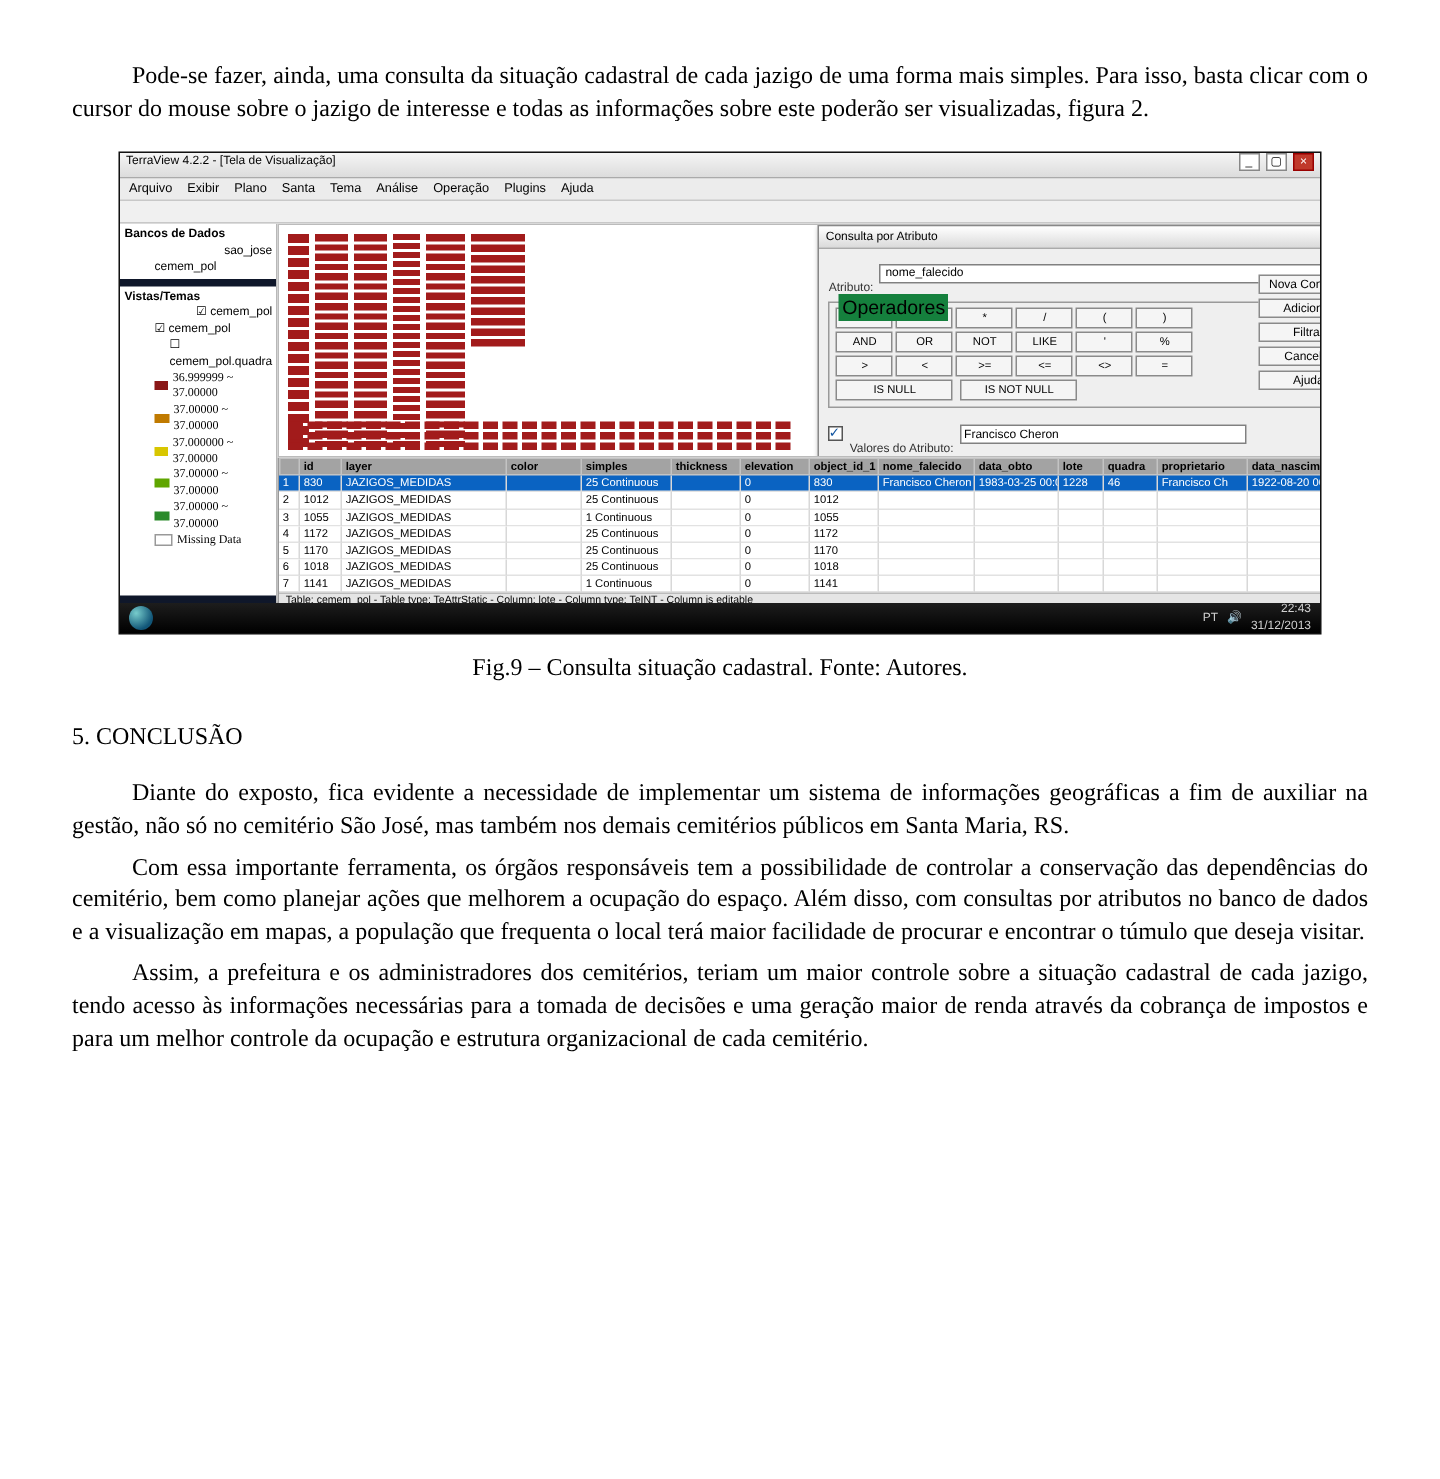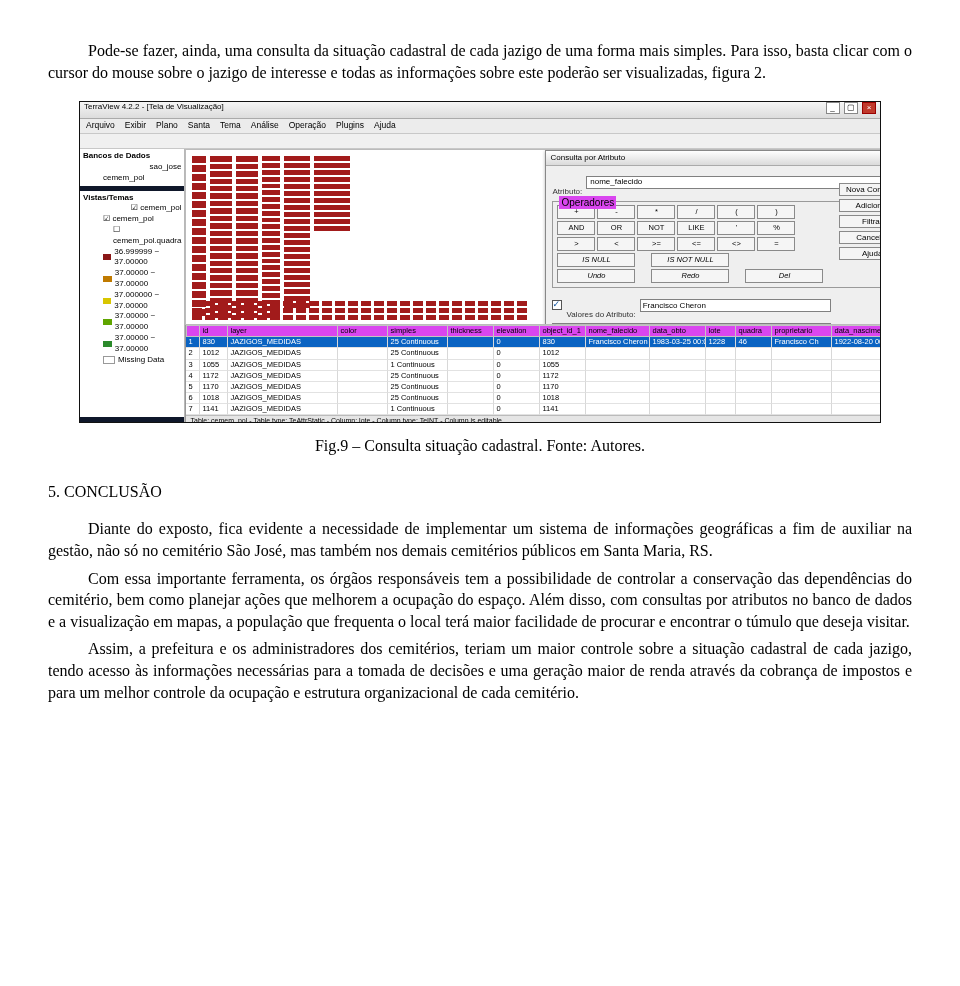--- a/index.html
+++ b/index.html
@@ -76,21 +76,21 @@
     display:flex;flex-direction:column;
     font-size:8px;
   }
   .tv-left .panel {
     border-bottom:5px solid #0f172a;
     padding: 2px 3px;
   }
   .tv-left .panel .title { font-weight:bold;}
   .tv-left .tree-item { padding-left: 10px; text-align: right; }
   .tv-left .tree-item2 { padding-left: 20px;}
-  .legend-row { display:flex;align-items:center;gap:3px;padding-left:20px;}
+  .legend-row { display:flex;align-items:center;gap:3px;padding-left:20px;font-family:Liberation Serif, serif;}
   .legend-sw { width:10px;height:6px;}
   .tv-main {
     flex:1;
     display:flex;flex-direction:column;
   }
   .tv-canvas {
     flex:1;
     background:#fff;
     border:1px solid #bbb;
     position:relative;
@@ -126,39 +126,39 @@
   .attr-title {
     height:14px;background:linear-gradient(#fff,#dadada);border-bottom:1px solid #aaa;
     display:flex;align-items:center;justify-content:space-between;padding:0 4px;
   }
   .attr-row { display:flex;align-items:center;gap:4px;padding:1px 6px;}
   .attr-label { color:#333;margin-top:20px;}
   .attr-select { background:#fff;border:1px solid #808080;height:11px;flex:1;padding:0 3px;display:flex;align-items:center;justify-content:space-between;}
   .attr-group {
     margin:2px 6px; border:1px solid #9a9a9a; padding:3px 4px 4px 4px; position:relative;
   }
-  .attr-group > .gtitle { position:absolute; top:-6px; left:6px; background:#d946ef; padding:0 2px; font-size:10px;}
+  .attr-group > .gtitle { position:absolute; top:-6px; left:6px; background:#15803d; padding:0 2px; font-size:13px;}
   .opgrid { display:grid; grid-template-columns: repeat(6, 38px); gap:2px;}
   .opbtn { background:#f5f5f5;border:1px solid #8a8a8a; height:12px; display:flex;align-items:center;justify-content:center;font-size:7.5px;}
-  .opgrid2 { display:grid; grid-template-columns: 78px 78px 78px; gap:16px;margin-top:2px;font-style:italic;}
+  .opgrid2 { display:grid; grid-template-columns: 78px 78px 78px; gap:5px;margin-top:2px;}
   .rightbtns { position:absolute; right:6px; top:32px; display:flex;flex-direction:column;gap:3px;}
   .tv-btn { background:#f5f5f5;border:1px solid #8a8a8a; padding:1px 6px; font-size:8px;}
   .attr-val-row{ display:flex;align-items:center;gap:4px;margin:2px 80px 2px 6px;}
   .attr-val-row input[type="text"]{ height:11px;border:1px solid #808080;font-size:8px;padding:0 2px;flex:1;}
   .attr-cb { display:inline-block;width:8px;height:8px;border:1px solid #555;background:#fff;position:relative;}
   .attr-cb::after{content:"✓";position:absolute;left:-1px;top:-3px;font-size:9px;color:#1255a0;}
   .attr-textarea { margin:1px 80px 4px 6px; }
   .attr-textarea .ta { height:14px;background:#fff;border:1px solid #808080;padding:1px 3px;font-size:8px;}
   .tv-grid {
     height: 96px; background:#fff; border:1px solid #999;
     display:flex;flex-direction:column;font-size:7.5px;
     border-top:none;
   }
   .tv-grid-head,.tv-grid-row { display:grid; grid-template-columns: 14px 28px 110px 50px 60px 46px 46px 46px 64px 56px 30px 36px 60px 80px; }
-  .tv-grid-head > div { background:#d946ef;border:1px solid #c3c3c3;border-left:none;padding:0 2px;white-space:nowrap;overflow:hidden;}
+  .tv-grid-head > div { background:#a3a3a3;border:1px solid #c3c3c3;border-left:none;padding:0 2px;white-space:nowrap;overflow:hidden;font-weight:bold;}
   .tv-grid-head > div:first-child{border-left:1px solid #c3c3c3;}
   .tv-grid-row > div { background:#fff;border-right:1px solid #d8d8d8;border-bottom:1px solid #e2e2e2;padding:0 2px;white-space:nowrap;overflow:hidden;}
   .tv-grid-row.sel > div { background:#0a63c2;color:#fff;}
   .tv-grid-status { height:12px;border-top:1px solid #bbb; background:#e5e5e5;padding:0 4px;font-size:7px;display:flex;align-items:center;}
   .taskbar { height:20px;background:linear-gradient(#1d1d1d,#000);display:flex;align-items:center;justify-content:space-between;padding:0 6px;color:#cfcfcf;font-size:8px;}
   .taskbar .startorb{ width:16px;height:16px;border-radius:50%;background:radial-gradient(circle at 30% 30%,#7cc,#157 70%);}
   .taskbar .right { display:flex;gap:6px;align-items:center;}
   .caption {
     text-align: center;
     margin: 12px 0 24px 0;
@@ -504,25 +504,20 @@
                   <div class="opbtn">&gt;=</div>
                   <div class="opbtn">&lt;=</div>
                   <div class="opbtn">&lt;&gt;</div>
                   <div class="opbtn">=</div>
                 </div>
               <div class="opgrid2" id="opgrid4">
                   <div class="opbtn">IS NULL</div>
                   <div class="opbtn">IS NOT NULL</div>
                   <div class="opbtn" style="visibility: hidden;"></div>
                 </div>
-              <div class="opgrid2" id="opgrid5" style="margin-top:2px">
-                  <div class="opbtn">Undo</div>
-                  <div class="opbtn">Redo</div>
-                  <div class="opbtn">Del</div>
-                </div>
             </div>
             <div class="rightbtns">
               <button class="tv-btn">Nova Consulta</button>
               <button class="tv-btn">Adicionar</button>
               <button class="tv-btn">Filtrar</button>
               <button class="tv-btn">Cancelar</button>
               <button class="tv-btn">Ajuda</button>
             </div>
             <div class="attr-val-row">
               <span class="attr-cb"></span>
@@ -663,20 +658,33 @@
                 <div></div>
                 <div></div>
                 <div></div>
               </div>
             </div>
           <div class="tv-grid-status">Table: cemem_pol - Table type: TeAttrStatic - Column: lote - Column type: TeINT - Column is editable</div>
         </div>
       </div>
     </div>
 
+    <div class="taskbar">
+      <div style="display:flex;gap:6px;align-items:center">
+        <div class="startorb"></div>
+      </div>
+      <div class="right">
+        <span>PT</span>
+        <span>🔊</span>
+        <div style="text-align:right">
+          <div>22:43</div>
+          <div>31/12/2013</div>
+        </div>
+      </div>
+    </div>
   </div>
 </div>
 
 <p class="caption">Fig.9 – Consulta situação cadastral. Fonte: Autores.</p>
 
 <p class="sec-title">5. CONCLUSÃO</p>
 
 <p class="para indent">Diante do exposto, fica evidente a necessidade de implementar um sistema de informações geográficas a fim de auxiliar na gestão, não só no cemitério São José, mas também nos demais cemitérios públicos em Santa Maria, RS.</p>
 <p class="para indent">Com essa importante ferramenta, os órgãos responsáveis tem a possibilidade de controlar a conservação das dependências do cemitério, bem como planejar ações que melhorem a ocupação do espaço. Além disso, com consultas por atributos no banco de dados e a visualização em mapas, a população que frequenta o local terá maior facilidade de procurar e encontrar o túmulo que deseja visitar.</p>
 <p class="para indent">Assim, a prefeitura e os administradores dos cemitérios, teriam um maior controle sobre a situação cadastral de cada jazigo, tendo acesso às informações necessárias para a tomada de decisões e uma geração maior de renda através da cobrança de impostos e para um melhor controle da ocupação e estrutura organizacional de cada cemitério.</p>

